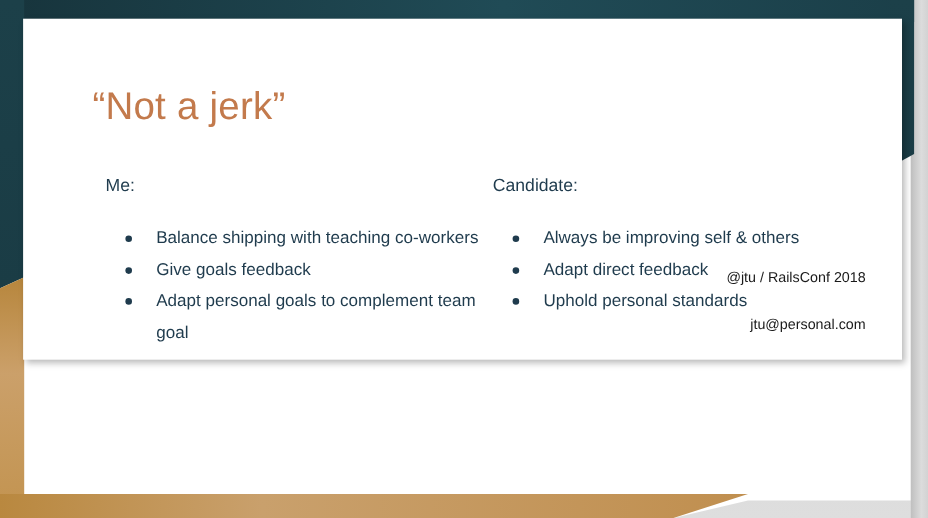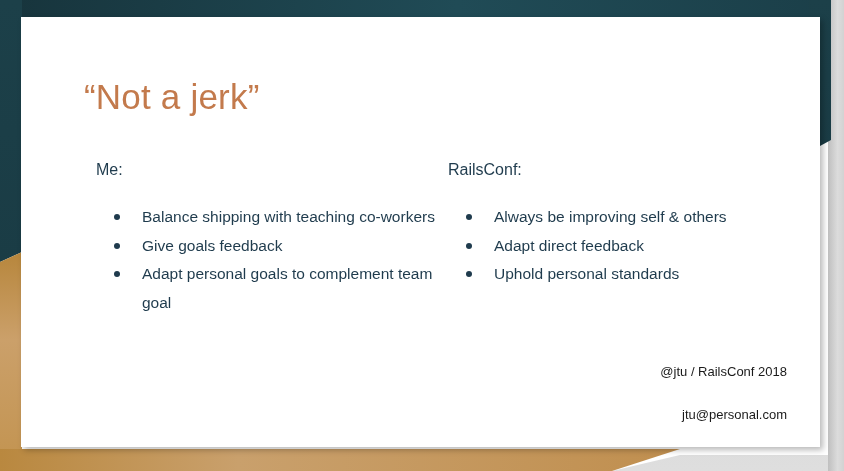--- a/index.html
+++ b/index.html
@@ -24,21 +24,21 @@
     width: 844px;
     height: 471px;
   }
 
   
   .card {
     position: absolute;
     left: 21px;
     top: 17px;
     width: 799px;
-    height: 430px;
+    height: 310px;
     background: #ffffff;
     box-shadow: 3px 3px 6px rgba(0,0,0,0.28);
   }
 
   .slide-title {
     position: absolute;
     left: 63px;
     top: 58px;
     font-size: 35px;
     line-height: 44px;
@@ -179,21 +179,21 @@
             <span>Give goals feedback</span>
           </li>
           <li>
             <span class="dot"></span>
             <span>Adapt personal goals to complement team goal</span>
           </li>
         </ul>
       </div>
 
       <div class="column right">
-        <div class="col-heading">RailsConf:</div>
+        <div class="col-heading">Candidate:</div>
         <ul class="bullets">
           <li>
             <span class="dot"></span>
             <span>Always be improving self &amp; others</span>
           </li>
           <li>
             <span class="dot"></span>
             <span>Adapt direct feedback</span>
           </li>
           <li>

